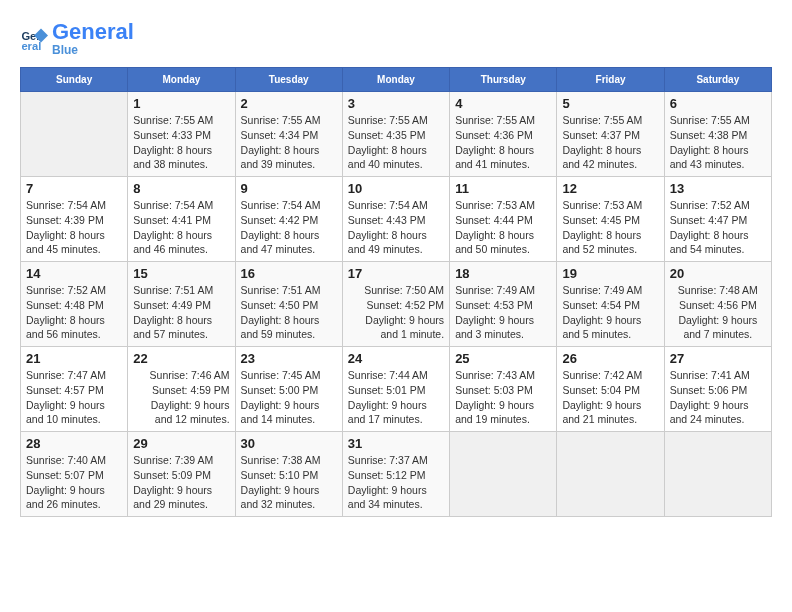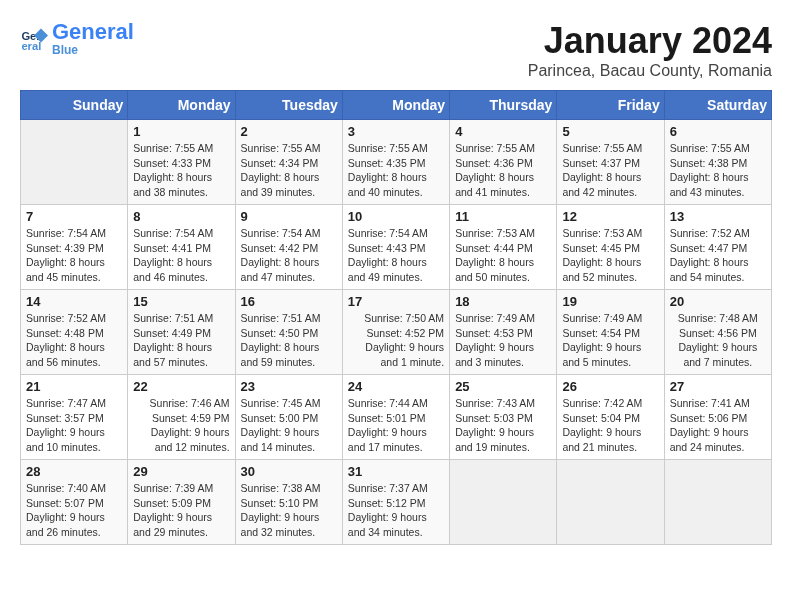--- a/index.html
+++ b/index.html
@@ -39,22 +39,22 @@
     }
     table {
       width: 100%;
       border-collapse: collapse;
       font-size: 11px;
     }
     thead tr th {
       background-color: #4472c4;
       color: #fff;
       padding: 6px 4px;
-      text-align: right;
-      font-size: 14px;
+      text-align: center;
+      font-size: 10px;
       font-weight: bold;
       border: 1px solid #3a62b0;
     }
     tbody tr td {
       border: 1px solid #ccc;
       vertical-align: top;
       padding: 4px 5px;
       min-height: 80px;
       height: 85px;
       background: #fff;
@@ -86,24 +86,20 @@
     <svg class="logo-icon" viewBox="0 0 40 40" xmlns="http://www.w3.org/2000/svg">
       <text x="2" y="22" font-size="16" font-weight="bold" fill="#1a3a5c">Gen</text>
       <text x="2" y="36" font-size="16" font-weight="bold" fill="#4a90d9">eral</text>
       <polygon points="30,5 40,15 30,25 20,15" fill="#4a90d9"></polygon>
     </svg>
     <div>
       <div style="font-size:22px;font-weight:bold;color:#3b82f6;line-height:1.1;">General</div>
       <div style="font-size:12px;font-weight:bold;color:#4a90d9;line-height:1.1;">Blue</div>
     </div>
   </div>
-  <div class="title-area">
-    <div class="month-title">January 2024</div>
-    <div class="location-title">Parincea, Bacau County, Romania</div>
-  </div>
 </div>
 
 <table>
   <thead>
     <tr id="header-row">
         <th>Sunday</th>
         <th>Monday</th>
         <th>Tuesday</th>
         <th>Monday</th>
         <th>Thursday</th>
@@ -256,21 +252,21 @@
           <div class="day-info" style="white-space: pre-line; text-align: center;">Sunrise: 7:48 AM
 Sunset: 4:56 PM
 Daylight: 9 hours
 and 7 minutes.</div>
         </td>
       </tr>
       <tr>
         <td>
           <span class="day-number">21</span>
           <div class="day-info" style="white-space: pre-line;">Sunrise: 7:47 AM
-Sunset: 3:57 PM
+Sunset: 4:57 PM
 Daylight: 9 hours
 and 10 minutes.</div>
         </td>
         <td>
           <span class="day-number">22</span>
           <div class="day-info" style="white-space: pre-line; text-align: right;">Sunrise: 7:46 AM
 Sunset: 4:59 PM
 Daylight: 9 hours
 and 12 minutes.</div>
         </td>

